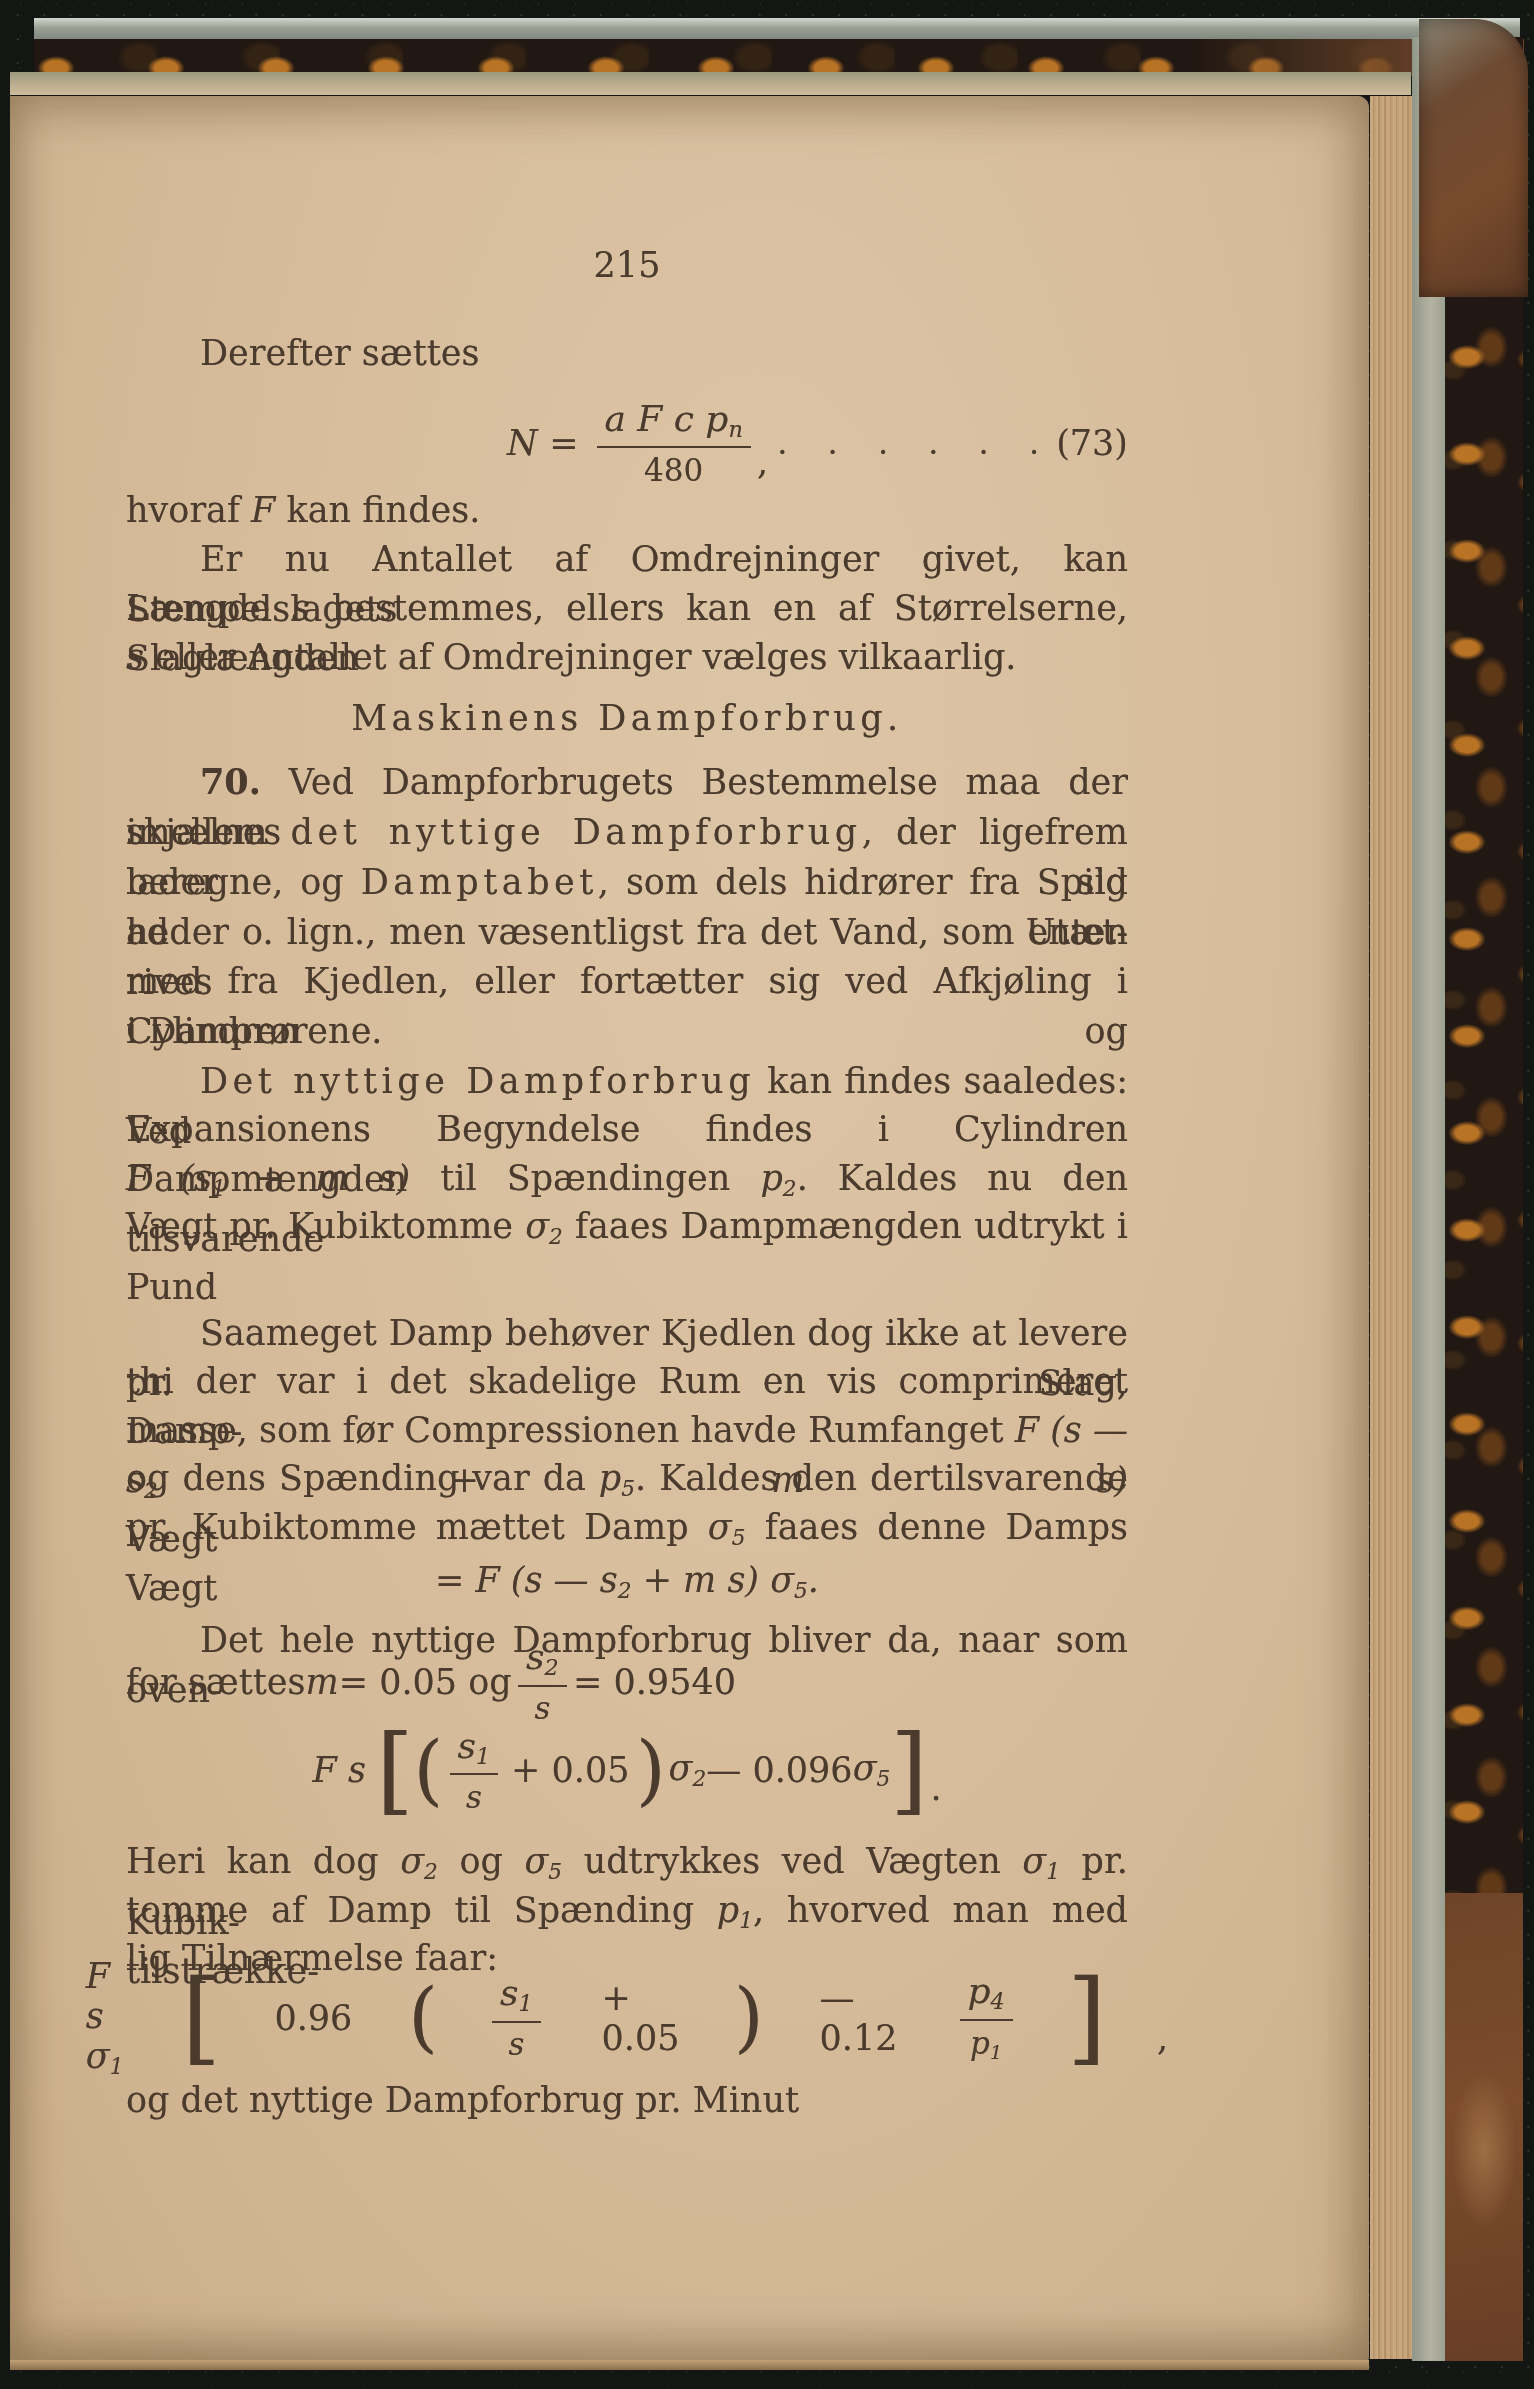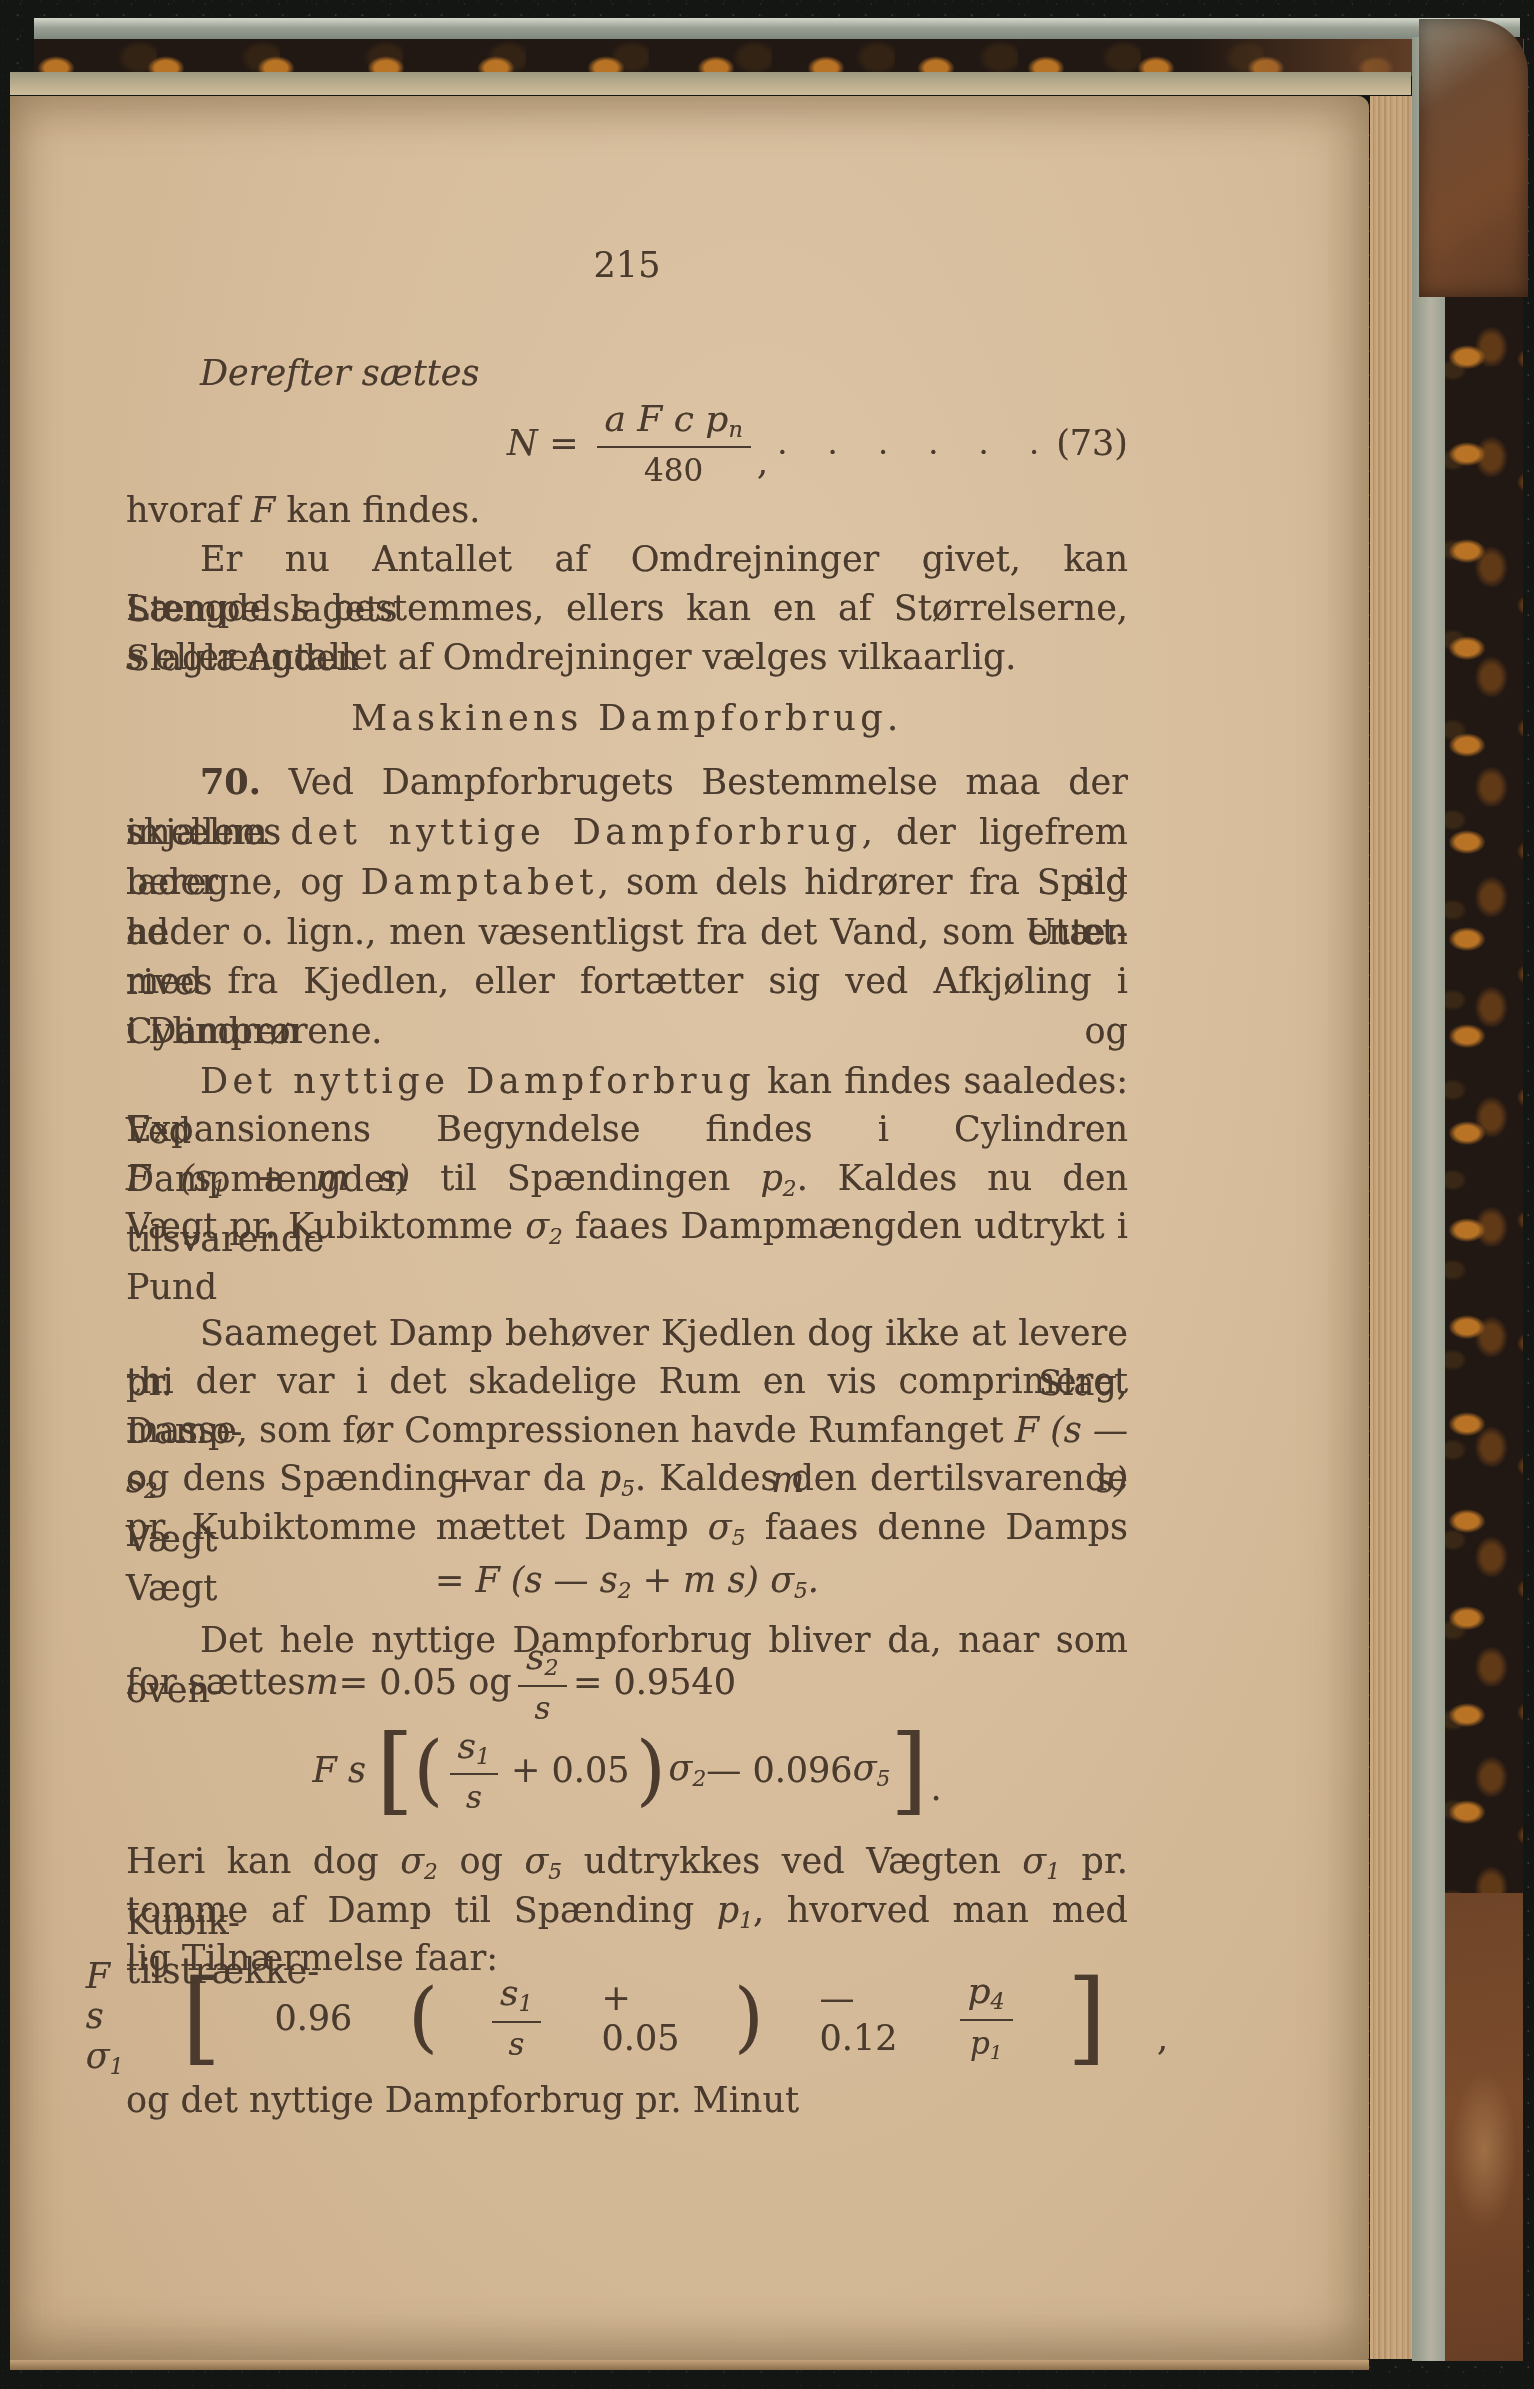--- a/index.html
+++ b/index.html
@@ -152,21 +152,21 @@
       <span class="frac">
         <span class="num it">p<span class="sub">4</span></span>
         <span class="bar"></span>
         <span class="den it">p<span class="sub">1</span></span>
       </span>
       <span class="glyph" style="font-size:101px;">]</span>
       <span class="tail" style="margin:0 0 10.3px 2.6px;">,</span>
     </div>
 
   <div class="line c" style="top: 240px;"><span class="tx">215</span></div>
-      <div class="line" style="top: 348px; text-indent: 74px; font-style: italic;"><span class="tx">Derefter sættes</span></div>
+      <div class="line" style="top: 328px; text-indent: 74px;"><span class="tx">Derefter sættes</span></div>
       <div class="line" style="top: 485px;"><span class="tx">hvoraf </span><span class="tx it">F</span><span class="tx"> kan findes.</span></div>
       <div class="line j" style="top: 534px; text-indent: 74px;"><span class="tx">Er nu Antallet af Omdrejninger givet, kan Stempelslagets</span></div>
       <div class="line j" style="top: 583px;"><span class="tx">Længde </span><span class="tx it">s</span><span class="tx"> bestemmes, ellers kan en af Størrelserne, Slaglængden</span></div>
       <div class="line" style="top: 632px;"><span class="tx it">s</span><span class="tx"> eller Antallet af Omdrejninger vælges vilkaarlig.</span></div>
       <div class="line c" style="top: 693px;"><span class="tx sp">Maskinens Dampforbrug.</span></div>
       <div class="line j" style="top: 757px; text-indent: 74px;"><span class="tx bd">70.</span><span class="tx"> Ved Dampforbrugets Bestemmelse maa der skjælnes</span></div>
       <div class="line j" style="top: 807px;"><span class="tx">imellem </span><span class="tx sp">det nyttige Dampforbrug</span><span class="tx">, der ligefrem lader sig</span></div>
       <div class="line j" style="top: 857px;"><span class="tx">beregne, og </span><span class="tx sp">Damptabet</span><span class="tx">, som dels hidrører fra Spild ad Utæt-</span></div>
       <div class="line j" style="top: 907px;"><span class="tx">heder o. lign., men væsentligst fra det Vand, som enten rives</span></div>
       <div class="line j" style="top: 956px;"><span class="tx">med fra Kjedlen, eller fortætter sig ved Afkjøling i Cylindren og</span></div>

